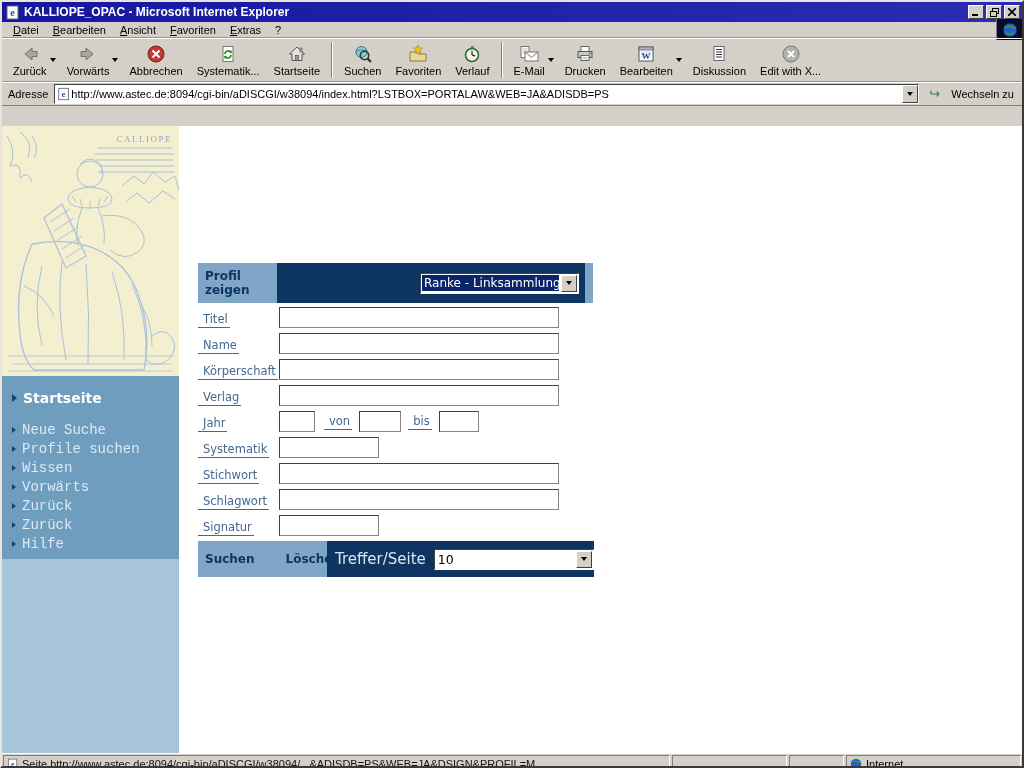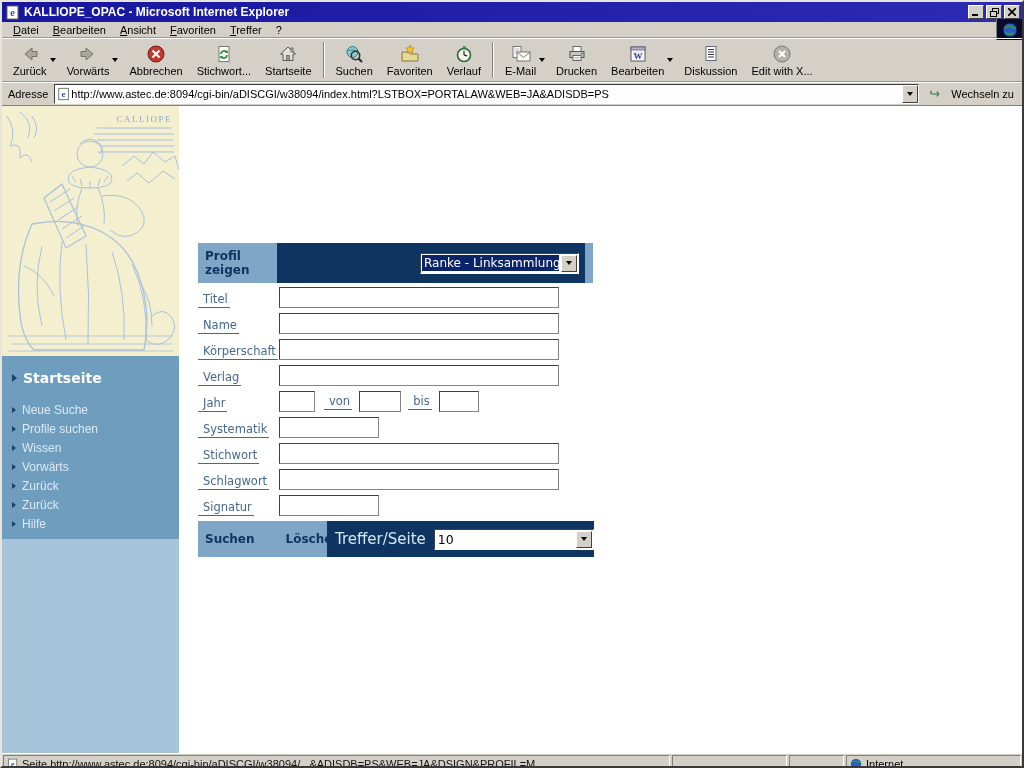--- a/index.html
+++ b/index.html
@@ -51,31 +51,31 @@
   .addr-field .url { flex:1; border:0; outline:0; font-size:11px;
     font-family:"Liberation Sans",sans-serif; height:16px; }
   .addr-drop { width:16px; height:18px; background:#d4d0c8;
     border:1px solid; border-color:#fff #404040 #404040 #fff;
     display:flex; align-items:center; justify-content:center; }
   .go-btn { display:flex; align-items:center; margin-left:6px; padding:2px 4px; }
   .go-btn .go-ic { font-size:13px; color:#3a7a5a; margin-right:3px; line-height:1; }
   .go-btn .go-lbl { font-size:11px;margin-left:8px; }
 
   
-  .content { flex:1; display:flex; overflow:hidden; background:#ffffff; }
+  .content { flex:1; display:flex; overflow:hidden; background:#ffffff;margin-top:20px; }
   .sidebar { width:177px; flex:0 0 auto; display:flex; flex-direction:column; }
   .engraving { height:250px; background:#f4efcf; overflow:hidden; flex:0 0 auto; }
   .nav { background:#6f9dbe; padding:14px 0 6px 10px; flex:0 0 auto; }
   .nav-home { display:flex; align-items:center; margin-bottom:14px; }
   .tri { width:0; height:0; border-top:4px solid transparent; border-bottom:4px solid transparent;
     border-left:5px solid #1e4166; margin-right:6px; flex:0 0 auto; }
   .tri.small { border-top-width:3px; border-bottom-width:3px; border-left-width:4px; }
   .nav-home-lbl { color:#fff; font-weight:bold; font-size:14px; font-family:"DejaVu Sans",sans-serif; }
   .nav-item { display:flex; align-items:center; height:19px; }
-  .nav-item-lbl { color:#dde9f4; font-size:12px; font-family:Liberation Sans, sans-serif; }
+  .nav-item-lbl { color:#dde9f4; font-size:14px; font-family:Liberation Mono, monospace; }
   .sidebar-rest { flex:1; background:#a6c4da; }
 
   .main { flex:1; background:#fff; }
   .form { margin:137px 0 0 19px; width:395px; font-family:"DejaVu Sans",sans-serif; }
 
   .hdr-bar { height:40px; display:flex; }
   .hdr-left { width:79px; background:#7fa6c6; display:flex; align-items:center; padding-left:7px; }
   .hdr-left span { color:#0e3561; font-weight:bold; font-size:12px; }
   .hdr-dark { flex:1; background:#0e3561; display:flex; align-items:center; justify-content:flex-end; }
   .hdr-strip { width:8px; background:#7fa6c6; }
@@ -154,21 +154,21 @@
         <path d="M0 0 L8 8 M8 0 L0 8" stroke="#000" stroke-width="1.6"></path>
       </svg>
     </div>
   </div>
 
   <div class="menubar">
     <span class="menu-item">Datei</span>
     <span class="menu-item">Bearbeiten</span>
     <span class="menu-item">Ansicht</span>
     <span class="menu-item">Favoriten</span>
-    <span class="menu-item">Treffer</span>
+    <span class="menu-item">Extras</span>
     <span class="menu-item">?</span>
     <span class="spacer"></span>
     <div class="brand">
       <svg width="16" height="16" viewBox="0 0 16 16">
         <circle cx="8" cy="8" r="7" fill="#2a5ad0"></circle>
         <path d="M2 6 Q6 3 10 5 Q13 6.5 14 5" stroke="#2a9a3a" stroke-width="2" fill="none"></path>
         <path d="M3 11 Q7 13 12 11" stroke="#2a9a3a" stroke-width="2" fill="none"></path>
         <circle cx="8" cy="8" r="7" fill="none" stroke="#14143a"></circle>
       </svg>
     </div>
@@ -209,21 +209,21 @@
     <div class="tbtn">
       <span class="ic">
         <svg width="20" height="20" viewBox="0 0 20 20">
           <rect x="5" y="2.5" width="10" height="15" fill="#fff" stroke="#777"></rect>
           <path d="M7 10 a3.2 3.2 0 0 1 6 -1.4" stroke="#1f8a1f" stroke-width="1.6" fill="none"></path>
           <path d="M13.6 6.2 l0.3 3 l-3 -0.6 z" fill="#1f8a1f"></path>
           <path d="M13 11 a3.2 3.2 0 0 1 -6 1.4" stroke="#1f8a1f" stroke-width="1.6" fill="none"></path>
           <path d="M6.4 14.8 l-0.3 -3 l3 0.6 z" fill="#1f8a1f"></path>
         </svg>
       </span>
-      <span class="lbl">Stichwort...</span>
+      <span class="lbl">Systematik...</span>
     </div>
     <div class="tbtn">
       <span class="ic">
         <svg width="20" height="20" viewBox="0 0 20 20">
           <path d="M10 3 L2.5 10 L5 10 L5 16.5 L15 16.5 L15 10 L17.5 10 Z" fill="#e2e2da" stroke="#555"></path>
           <rect x="13" y="4" width="2" height="4" fill="#c0c0b8" stroke="#555" stroke-width="0.7"></rect>
           <rect x="8.5" y="11.5" width="3" height="5" fill="#9a9a92" stroke="#555" stroke-width="0.7"></rect>
         </svg>
       </span>
       <span class="lbl">Startseite</span>

